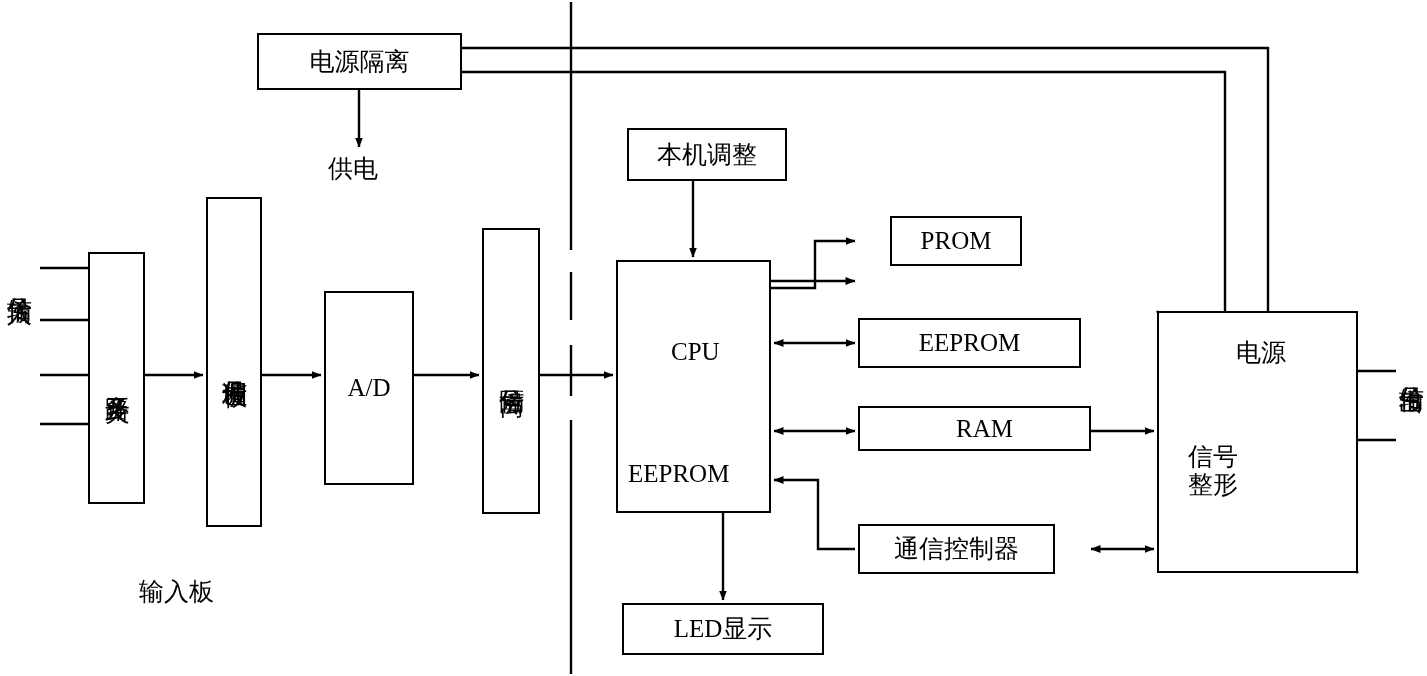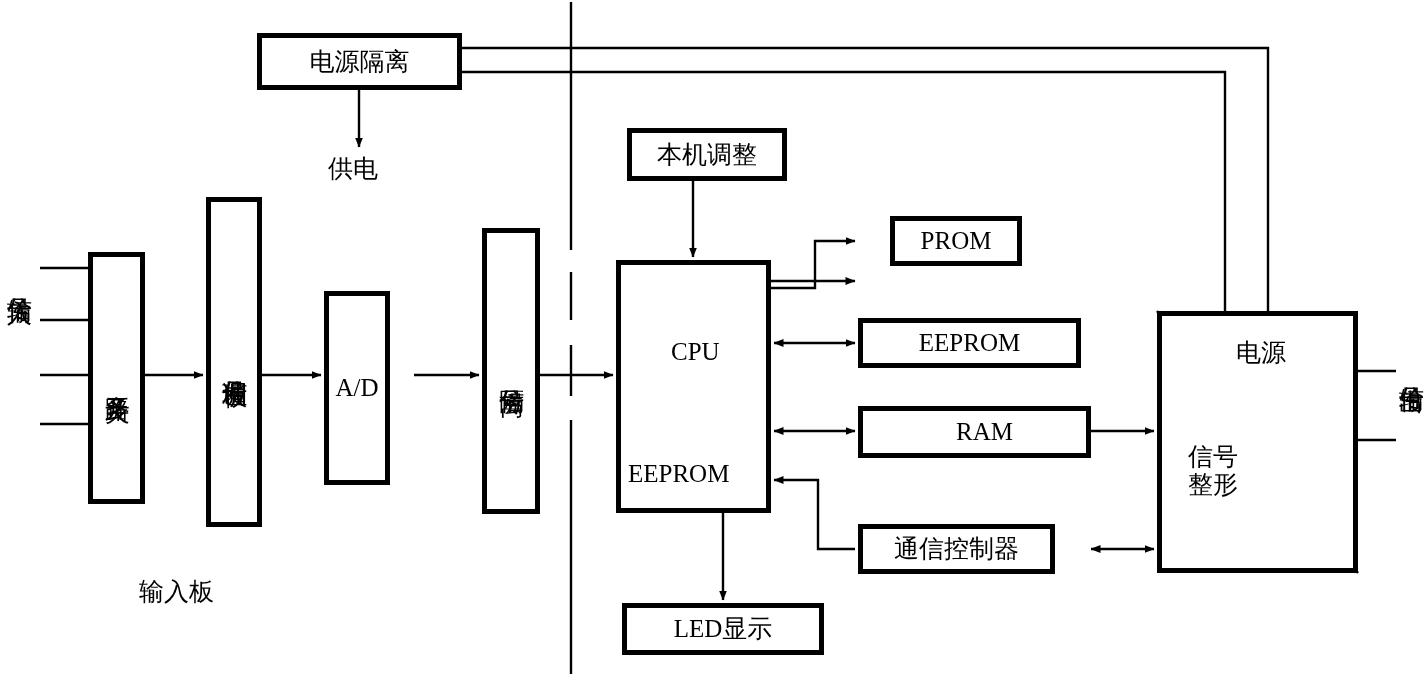--- a/index.html
+++ b/index.html
@@ -11,21 +11,21 @@
     position: relative;
     width: 1427px;
     height: 676px;
     background: #ffffff;
     font-family: "Liberation Serif", serif;
     overflow: hidden;
   }
   .box {
     position: absolute;
     box-sizing: border-box;
-    border: 5px solid #000000;
+    border: 2px solid #000000;
     background: #ffffff;
     display: flex;
     align-items: center;
     justify-content: center;
     text-align: center;
     font-size: 25px;
     color: #000000;
     line-height: 1.12;
   }
   .vtext {
@@ -139,41 +139,41 @@
   </div>
 
   <div class="box" style="left:890px; top:216px; width:132px; height:50px;font-family:Liberation Serif, serif;">
     <span>PROM</span>
   </div>
 
   <div class="box" style="left:858px; top:318px; width:223px; height:50px;">
     <span>EEPROM</span>
   </div>
 
-  <div class="box" style="left:858px; top:406px; width:233px; height:52px;padding-left:20px;">
+  <div class="box" style="left:858px; top:406px; width:233px; height:45px;padding-left:20px;">
     <span>RAM</span>
   </div>
 
   <div class="box" style="left:858px; top:524px; width:197px; height:50px;">
     <span>通信控制器</span>
   </div>
 
   <div class="box" style="left:622px; top:603px; width:202px; height:52px;">
     <span>LED显示</span>
   </div>
 
   <div class="box" style="left:88px; top:252px; width:57px; height:252px;">
     <span class="vtext">多路开关</span>
   </div>
 
   <div class="box" style="left:206px; top:197px; width:56px; height:330px;">
     <span class="vtext">信号调理板</span>
   </div>
 
-  <div class="box" style="left:324px; top:291px; width:66px; height:194px;">
+  <div class="box" style="left:324px; top:291px; width:90px; height:194px;">
     <span>A/D</span>
   </div>
 
   <div class="box" style="left:482px; top:228px; width:58px; height:286px;">
     <span class="vtext">信号隔离</span>
   </div>
 
   <div class="box" style="left:616px; top:260px; width:155px; height:253px;"></div>
   <div class="lbl-inner" style="left:671px; top:338px;">CPU</div>
   <div class="lbl-inner" style="left:628px; top:460px;">EEPROM</div>

